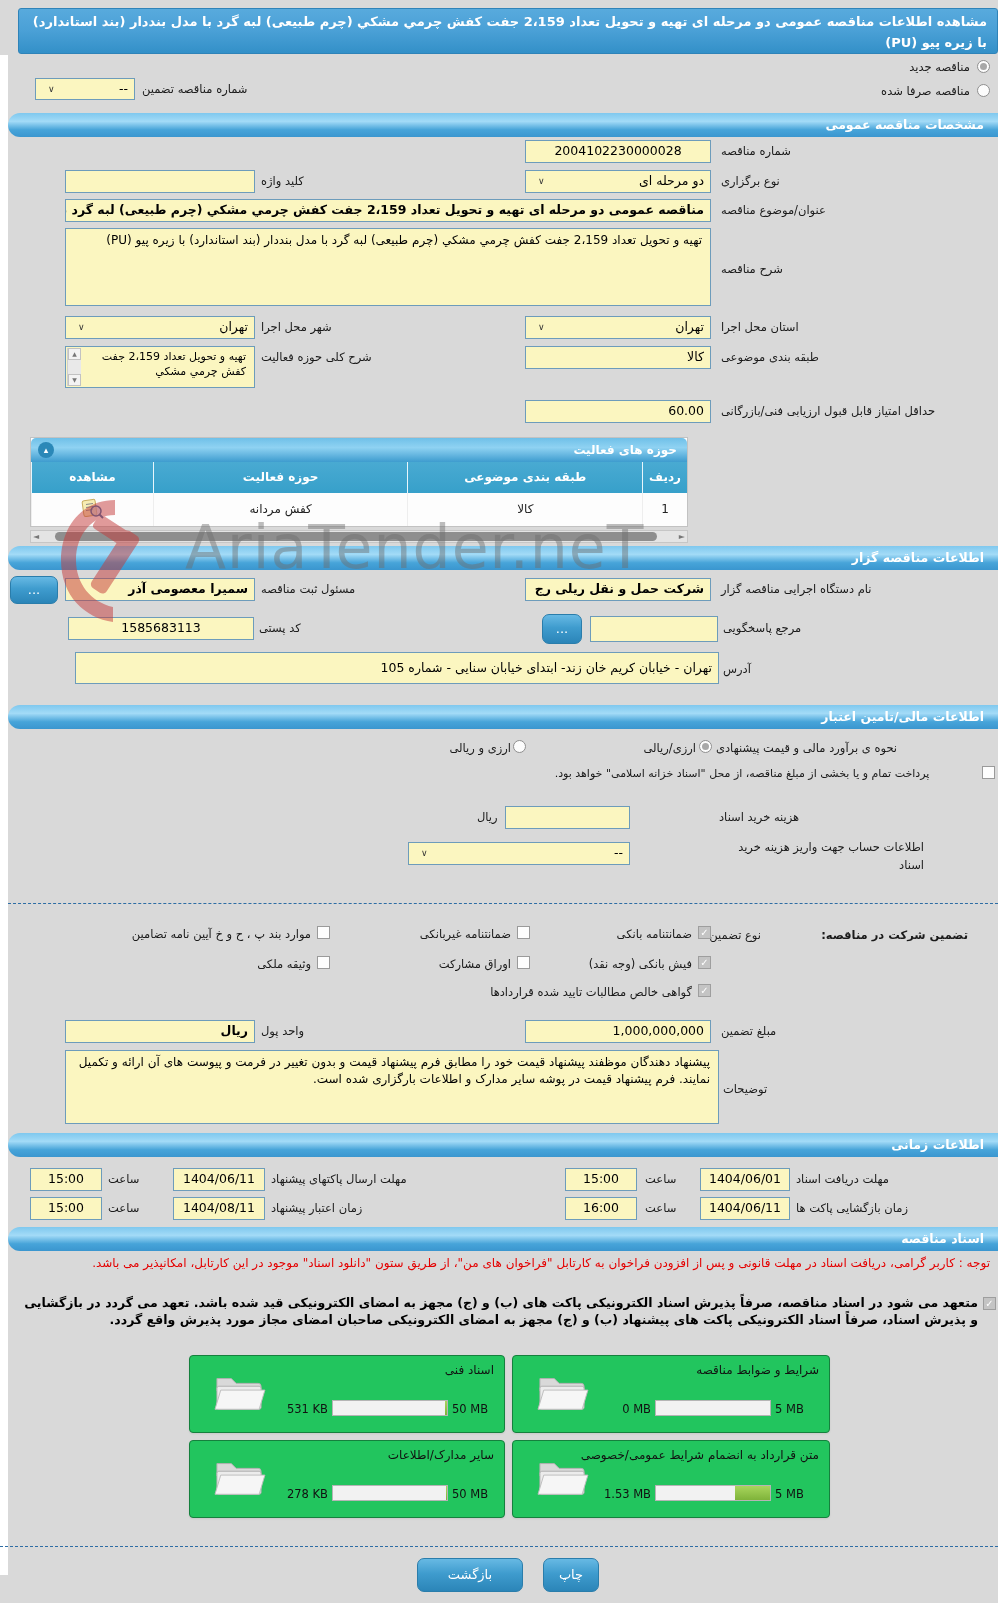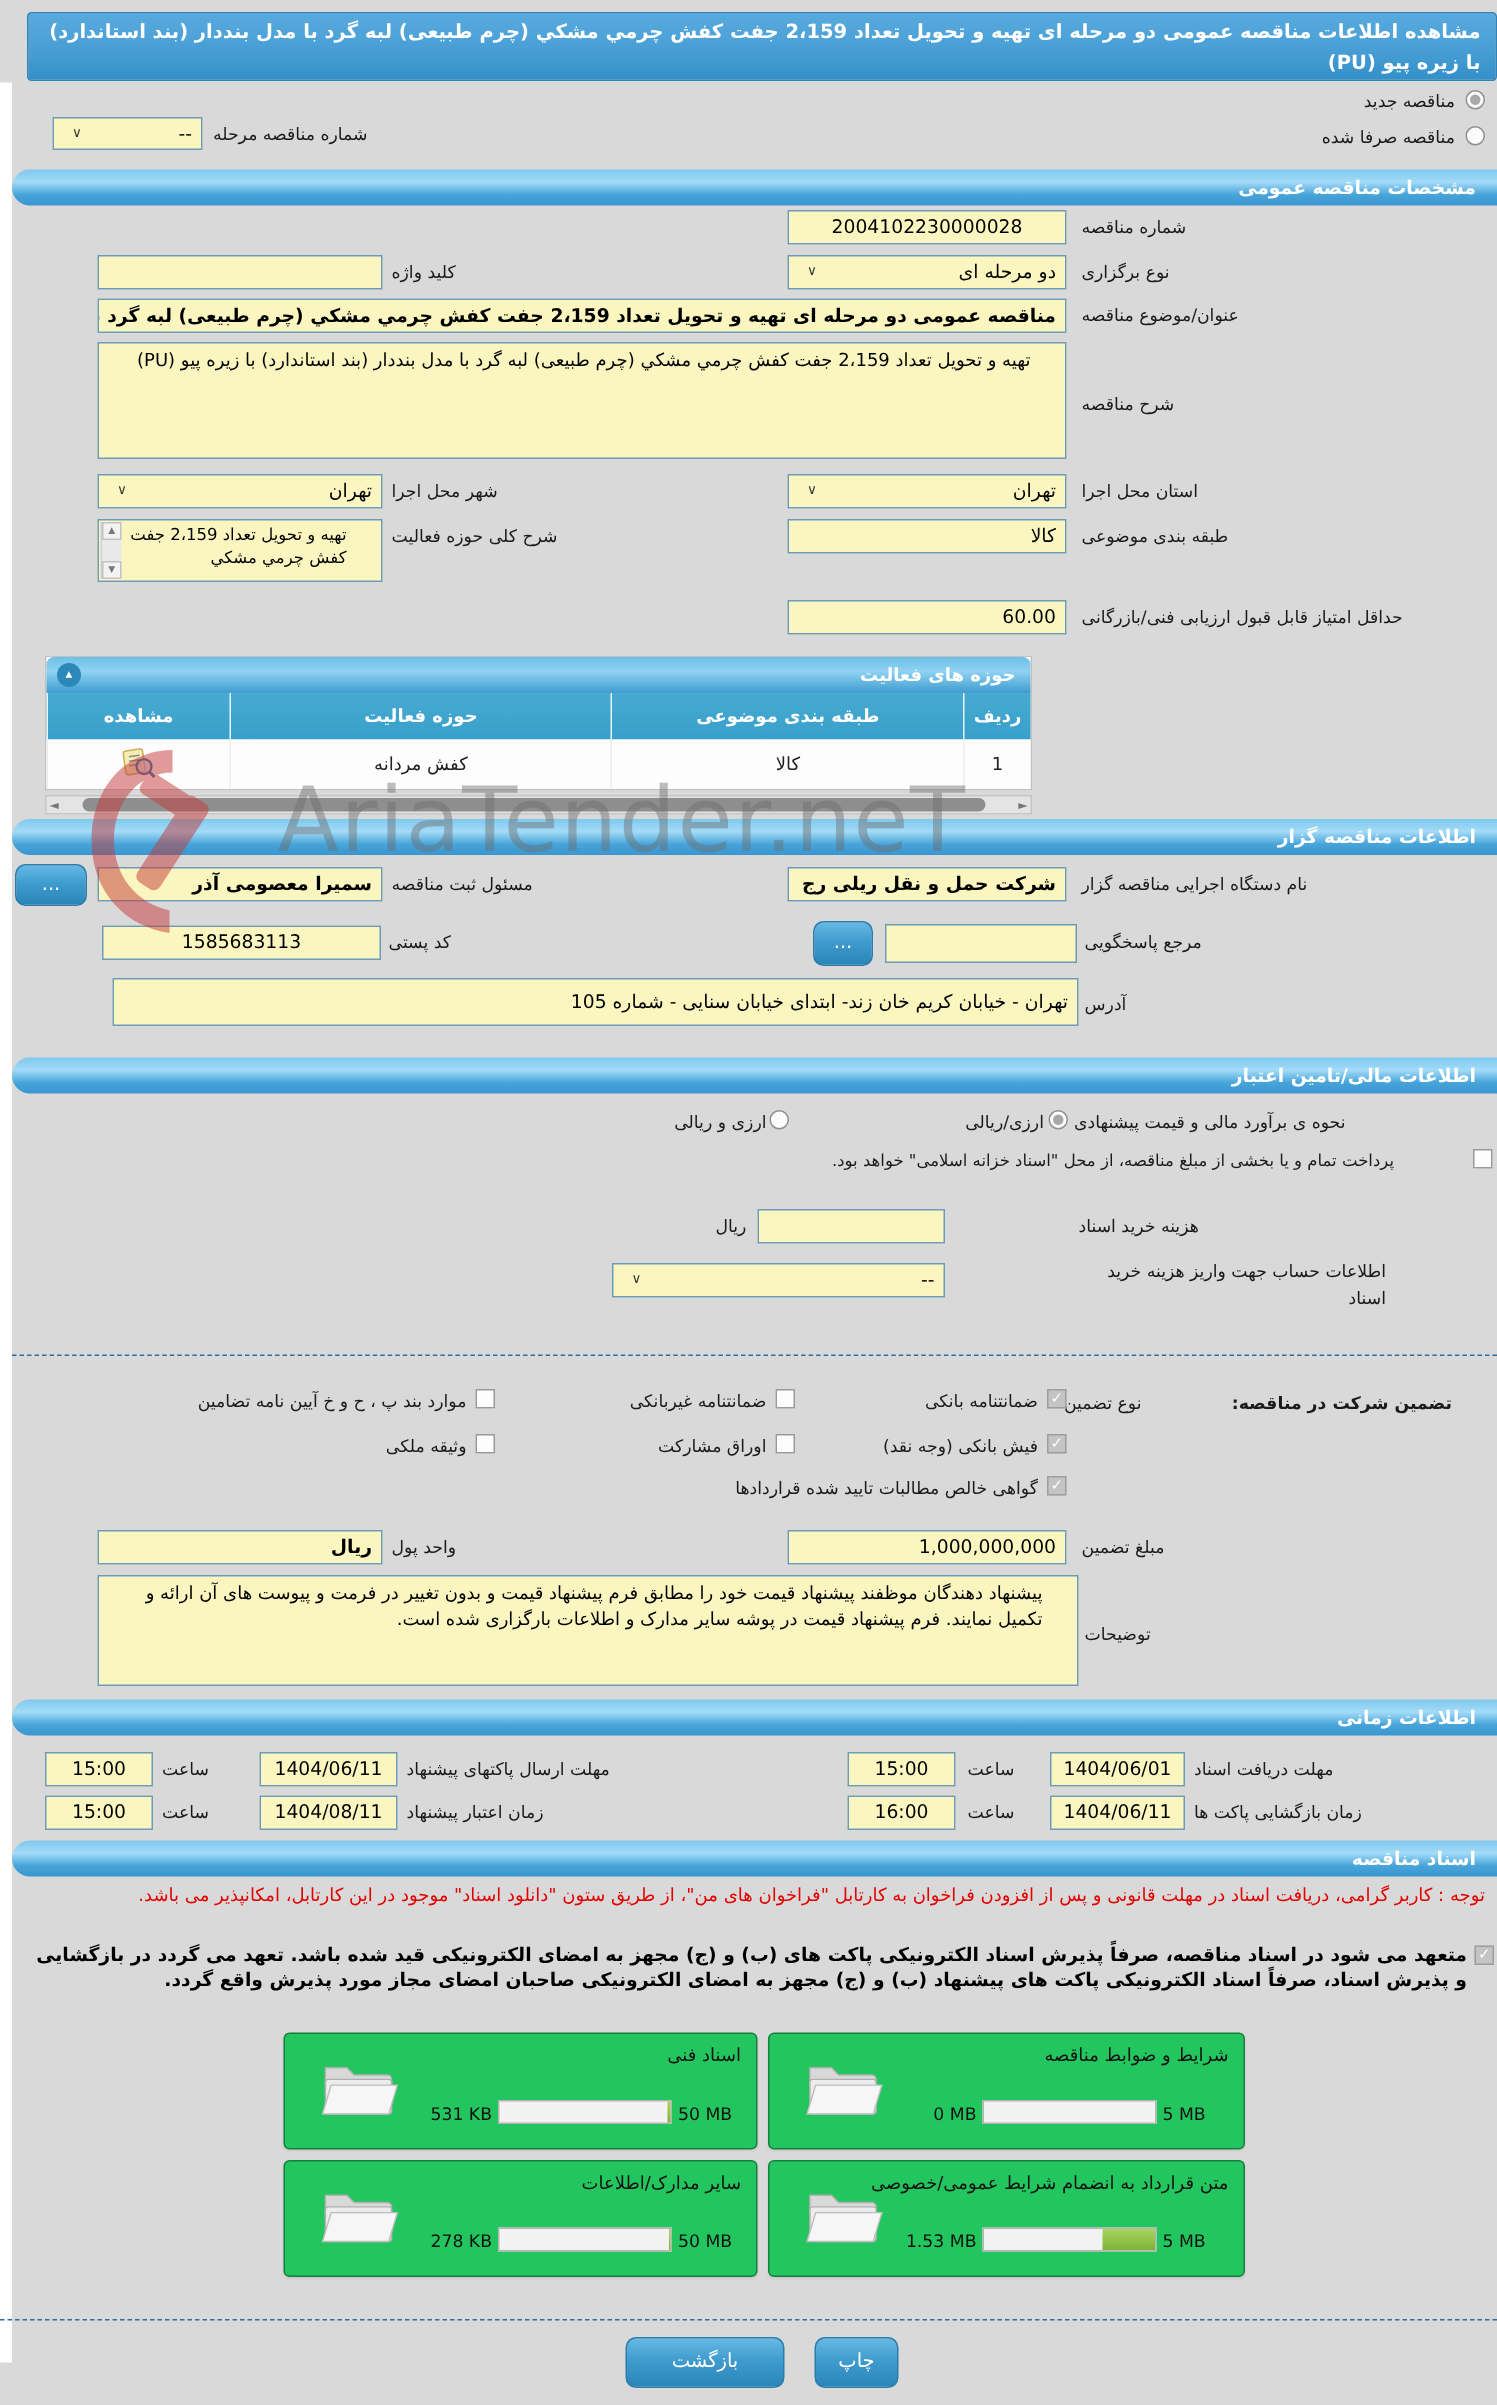--- a/index.html
+++ b/index.html
@@ -1,21 +1,21 @@
 <!DOCTYPE html>
 <html lang="fa"><head>
 <meta charset="utf-8">
 <style>
   html,body{margin:0;padding:0}
   body{width:998px;height:1603px;background:#d9d9d9;font-family:"DejaVu Sans","Liberation Sans",sans-serif;overflow:hidden}
   .page{position:relative;width:998px;height:1603px;direction:rtl;overflow:hidden}
   .lbl{position:absolute;font-size:11.5px;color:#1a1a1a;white-space:nowrap;line-height:15px}
   .fld{position:absolute;height:23px;background:#fbf6c0;border:1px solid #6d9cbb;box-sizing:border-box;
        font-size:12.5px;line-height:20px;color:#000;padding:0 6px;overflow:hidden;white-space:nowrap}
-  .ta{white-space:normal;line-height:17px;padding:3px 23px;font-size:12px;text-align:right}
+  .ta{white-space:normal;line-height:17px;padding:3px 8px;font-size:12px;text-align:right}
   .bold{font-weight:bold}
   .center{text-align:center}
   .right{text-align:right}
   .arr{position:absolute;left:12px;top:4px;font-size:9px;color:#333;line-height:13px}
   .bar{position:absolute;left:8px;right:0;height:24px;border-radius:12px 0 0 12px;box-sizing:border-box;
        background:linear-gradient(180deg,#7fc8ee 0%,#a3dbf7 35%,#47a4d9 70%,#3a96cf 100%);
        color:#fff;font-weight:bold;font-size:12.5px;line-height:24px;padding:0 14px 0 0;text-align:right}
   .titlebar{position:absolute;left:18px;right:0;top:8px;height:46px;box-sizing:border-box;border-radius:3px;
        background:linear-gradient(180deg,#58aadd 0%,#4aa0d6 50%,#3390c8 100%);border:1px solid #2f83b8;
        color:#fff;font-weight:bold;font-size:13px;line-height:21px;padding:2px 10px;text-align:right;overflow:hidden}
@@ -76,21 +76,21 @@
 
   <span class="rd on" style="right:8px;top:60px">
       <span class="dot"></span>
     </span>
   <span class="lbl" style="right:28px;top:60px">مناقصه جدید</span>
   <span class="rd" style="right:8px;top:84px"></span>
   <span class="lbl" style="right:28px;top:84px">مناقصه صرفا شده</span>
   <div class="fld right" style="left:35px;top:78px;width:100px;height:22px;padding-left:22px">
     <span>--</span><span class="arr">∨</span>
   </div>
-  <span class="lbl" style="left:142px;top:82px">شماره مناقصه مرحله</span>
+  <span class="lbl" style="left:142px;top:82px">شماره مناقصه تضمین</span>
 
   <div class="bar" style="top:113px">مشخصات مناقصه عمومی</div>
 
   <div class="fld center" style="left:525px;top:140px;width:186px">2004102230000028</div>
   <span class="lbl" style="left:721px;top:144px">شماره مناقصه</span>
 
   <div class="fld right" style="left:525px;top:170px;width:186px;padding-left:26px">
     <span>دو مرحله ای</span><span class="arr">∨</span>
   </div>
   <span class="lbl" style="left:721px;top:174px">نوع برگزاری</span>

